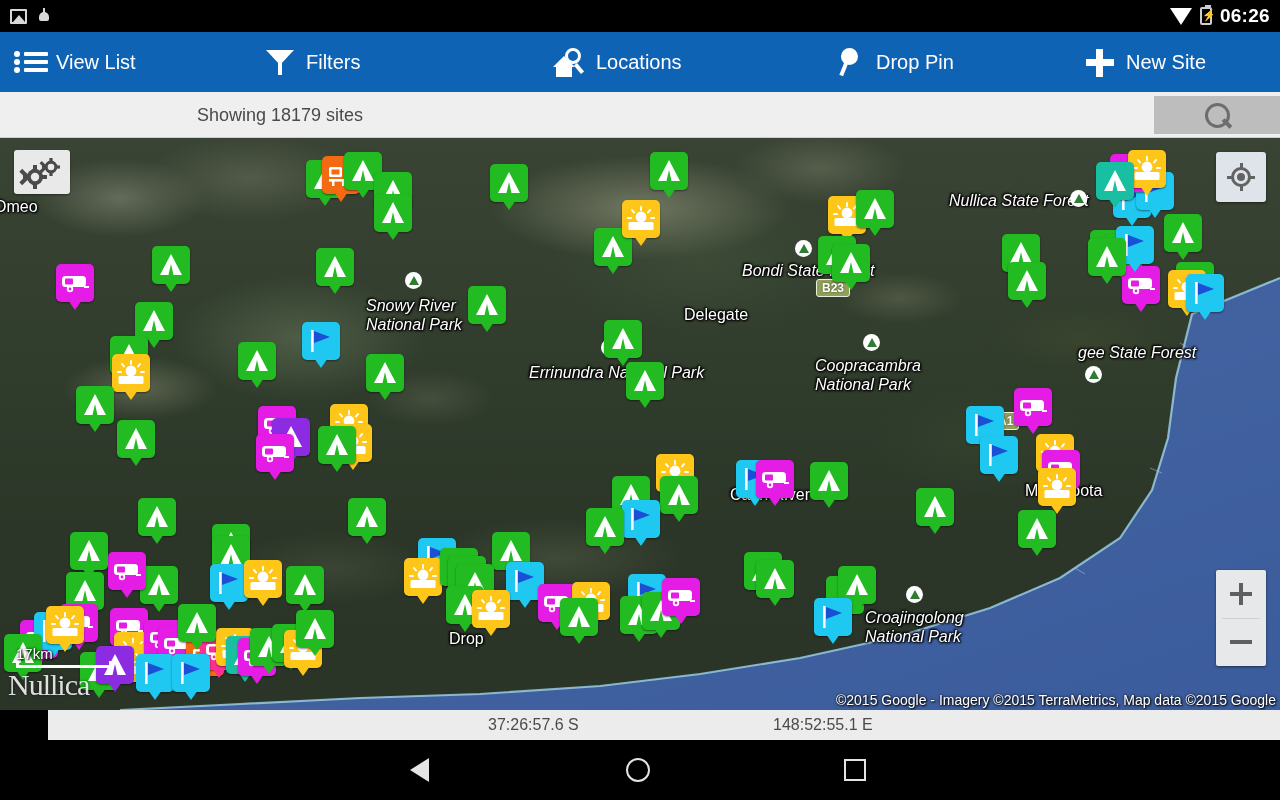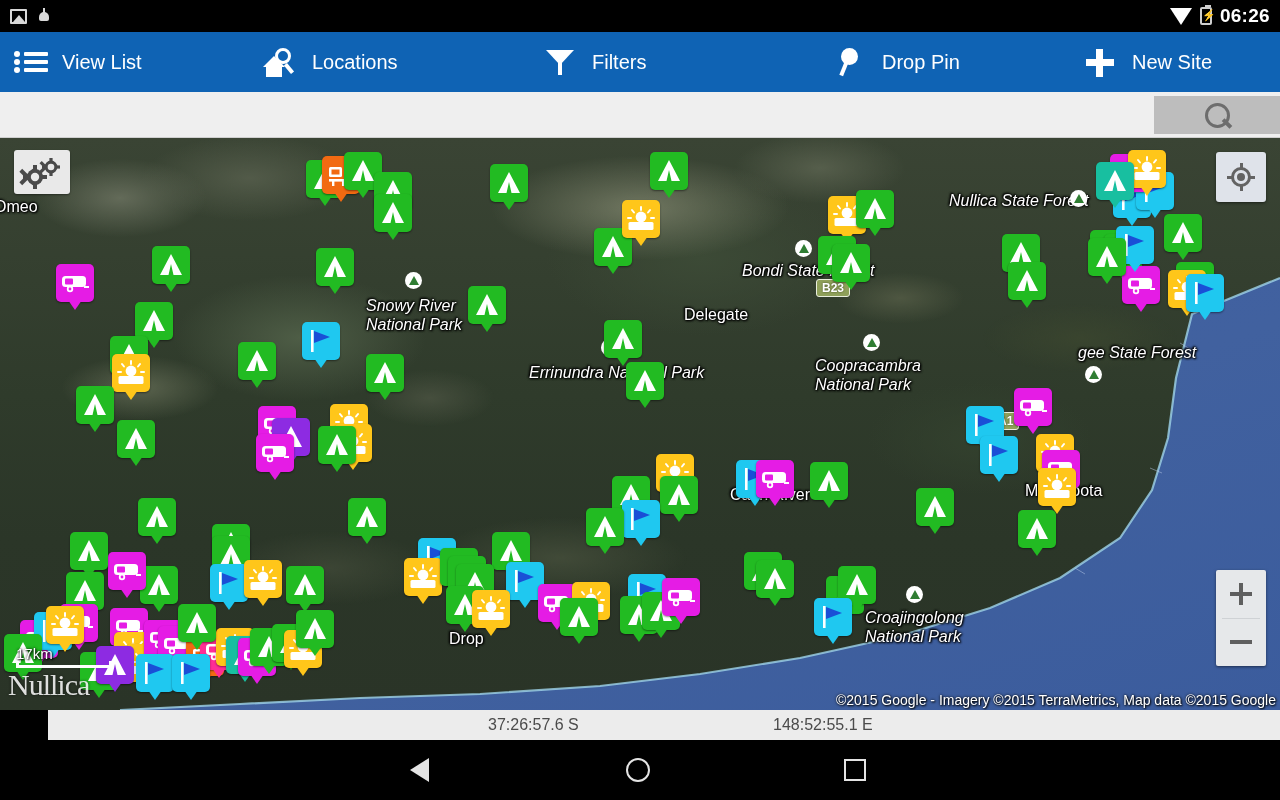--- a/index.html
+++ b/index.html
@@ -30,21 +30,21 @@
     border-top: 17px solid #fff; }
   .ic-batt { width: 12px; height: 18px; border: 2px solid #cfcfcf; border-radius: 2px; position: relative; }
   .ic-batt::before { content:""; position:absolute; left:3px; top:-4px; width:6px; height:2px; background:#cfcfcf; }
   .ic-batt::after { content:"\26A1"; position:absolute; left:0; top:-1px; font-size:11px; color:#fff; line-height:14px; width:100%; text-align:center; }
 
   
   .actionbar {
     position: absolute; top: 32px; left: 0; width: 1280px; height: 60px;
     background: #0f63b4; display: flex; align-items: center;
   }
-  .ab-item { display: flex; align-items: center; gap: 14px; height: 60px; cursor: pointer; }
+  .ab-item { display: flex; align-items: center; gap: 8px; height: 60px; cursor: pointer; }
   .ab-label { color: #fff; font-size: 20px; white-space: nowrap; }
   .ab-1 { margin-left: 12px; width: 250px; }
   .ab-2 { width: 290px; }
   .ab-3 { width: 280px; }
   .ab-4 { width: 250px; }
   .ab-5 { width: 190px; }
   .ab-ico { width: 36px; height: 36px; position: relative; flex: 0 0 36px; }
 
   
   .ico-list .r { position:absolute; left:12px; height:4px; background:#fff; width:24px; border-radius:1px;}
@@ -249,56 +249,57 @@
         <i class="d d1"></i>
           <i class="r r1"></i>
         <i class="d d2"></i>
           <i class="r r2"></i>
         <i class="d d3"></i>
           <i class="r r3"></i>
       </span>
       <span class="ab-label">View List</span>
     </div>
 
+    <div class="ab-item ab-2">
+      <span class="ab-ico ico-funnel">
+        <i class="top"></i>
+          <i class="stem"></i>
+      </span>
+      <span class="ab-label">Filters</span>
+    </div>
+
     <div class="ab-item ab-3">
       <span class="ab-ico ico-loc">
         <i class="house"></i>
           <i class="body"></i>
           <i class="lens"></i>
           <i class="hand"></i>
       </span>
       <span class="ab-label">Locations</span>
     </div>
 
-    <div class="ab-item ab-2">
-      <span class="ab-ico ico-funnel">
-        <i class="top"></i>
-          <i class="stem"></i>
-      </span>
-      <span class="ab-label">Filters</span>
-    </div>
-
     <div class="ab-item ab-4">
       <span class="ab-ico ico-pin">
         <i class="tail"></i>
           <i class="head"></i>
       </span>
       <span class="ab-label">Drop Pin</span>
     </div>
 
     <div class="ab-item ab-5">
       <span class="ab-ico ico-plus">
         <i class="h"></i>
           <i class="v"></i>
       </span>
       <span class="ab-label">New Site</span>
     </div>
   </div>
 
   <div class="searchbar">
+    <div class="showing">Showing 18179 sites</div>
     <div class="searchbtn"></div>
   </div>
 
   <div class="map">
     <div class="terrain"></div>
 
     <svg class="ocean" width="1280" height="572" viewBox="0 0 1280 572">
       <defs>
         <linearGradient id="og" x1="0" y1="0" x2="1" y2="1">
           <stop offset="0%" stop-color="#3f5fa8"></stop>

